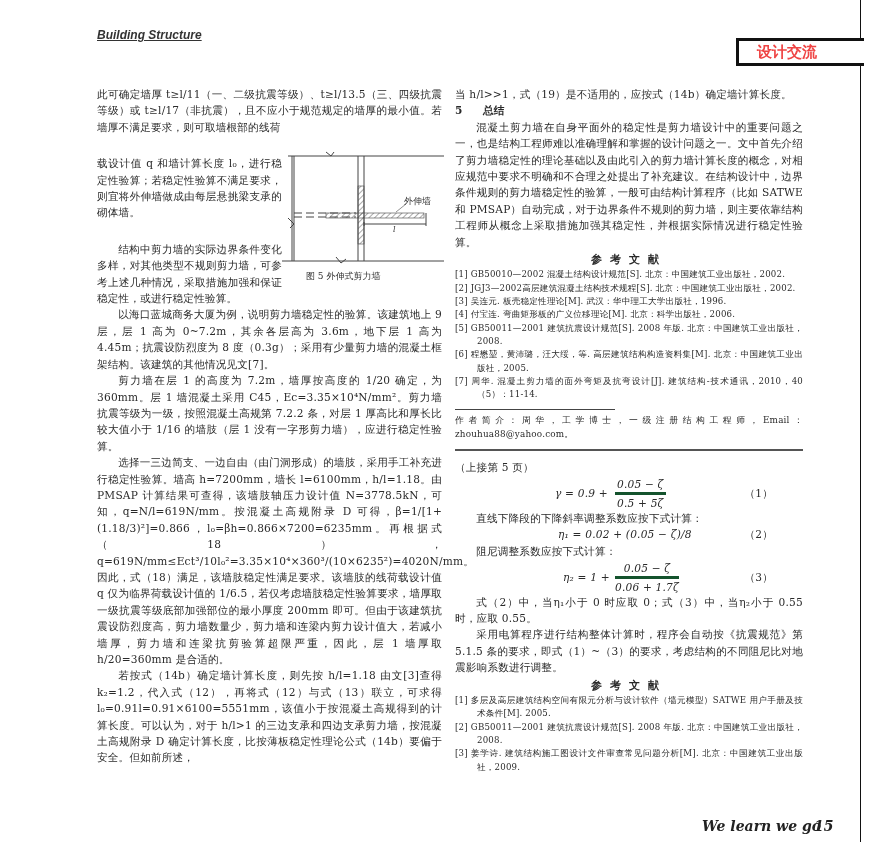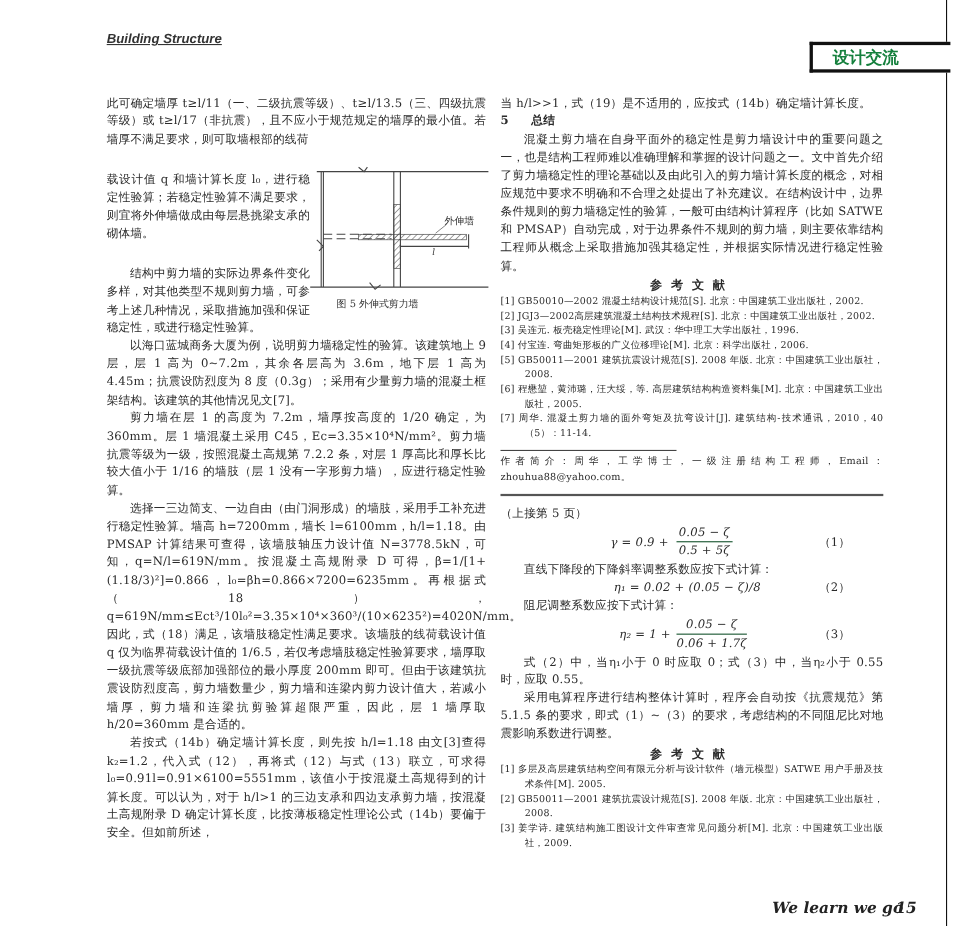--- a/index.html
+++ b/index.html
@@ -3,40 +3,40 @@
 <meta charset="utf-8">
 <style>
   html, body { margin:0; padding:0; background:#fff; }
   body { width:870px; height:842px; position:relative; overflow:hidden;
          font-family:"DejaVu Serif", serif; color:#222; }
   .page-border-right { position:absolute; left:860px; top:0; width:1px; height:842px; background:#111; }
   .header-title { position:absolute; left:97px; top:28px; font-family:"Liberation Sans", sans-serif;
                   font-style:italic; font-weight:bold; font-size:12px; text-decoration:underline; color:#333; }
   .section-box { position:absolute; left:736px; top:38px; width:128px; height:28px; border:3px solid #111;
                  border-right:none; box-sizing:border-box; background:#fff; font-family:"DejaVu Sans", sans-serif;
-                 font-size:15px; font-weight:bold; line-height:22px; padding-left:18px; color:#15803d; }
+                 font-size:15px; font-weight:bold; line-height:22px; padding-left:18px; color:#ef4444; }
   .col { position:absolute; font-size:10.6px; line-height:16.4px; color:#2a2a2a; letter-spacing:0.2px; }
   .col-left { left:97px; top:86px; width:345px; }
   .col-right { left:455px; top:86px; width:348px; }
   p { margin:0; text-align:justify; }
   .indent { text-indent:2em; }
   .sec-head { font-weight:bold; margin:0; }
   .sec-head .num { display:inline-block; width:28px; }
   .float-text { width:185px;margin-top:20px; }
   .fig { position:absolute; left:276px; top:146px; width:172px; height:150px; }
   .fig-caption { position:absolute; left:306px; top:270px; font-size:9px; color:#333; }
   .refs-title { text-align:center; font-weight:bold; font-size:11px; letter-spacing:8px; margin:2px 0 0 0; }
   .ref { font-size:8.6px; line-height:13.3px; padding-left:22px; text-indent:-22px; margin:0; }
   .author-rule { width:160px; height:1px; background:#444; margin:8px 0 3px 0; }
   .author { font-size:8.8px; line-height:14px; }
   .thick-rule { width:348px; height:2px; background:#555; margin:8px 0 8px 0; }
   .formula { position:relative; height:34px; font-style:italic; font-size:10.6px; }
   .formula .lhs { position:absolute; left:100px; top:9px; }
   .frac { position:absolute; display:inline-block; text-align:center; }
-  .frac .numr { display:block; border-bottom:1px solid #14532d; padding:0 2px; }
+  .frac .numr { display:block; border-bottom:3px solid #14532d; padding:0 2px; }
   .frac .den { display:block; }
   .formula .eqnum { position:absolute; right:30px; top:9px; font-style:normal; }
   .formula-line { position:relative; height:17px; font-style:italic; }
   .formula-line .lhs { position:absolute; left:103px; }
   .formula-line .eqnum { position:absolute; right:30px; font-style:normal; }
   .footer-motto { position:absolute; left:702px; top:818px; font-family:"DejaVu Serif", serif;
                   font-style:italic; font-weight:bold; font-size:14px; color:#222; }
   .footer-page { position:absolute; left:814px; top:818px; font-style:italic; font-weight:bold; font-size:14px; color:#222; }
 </style>
 </head>

